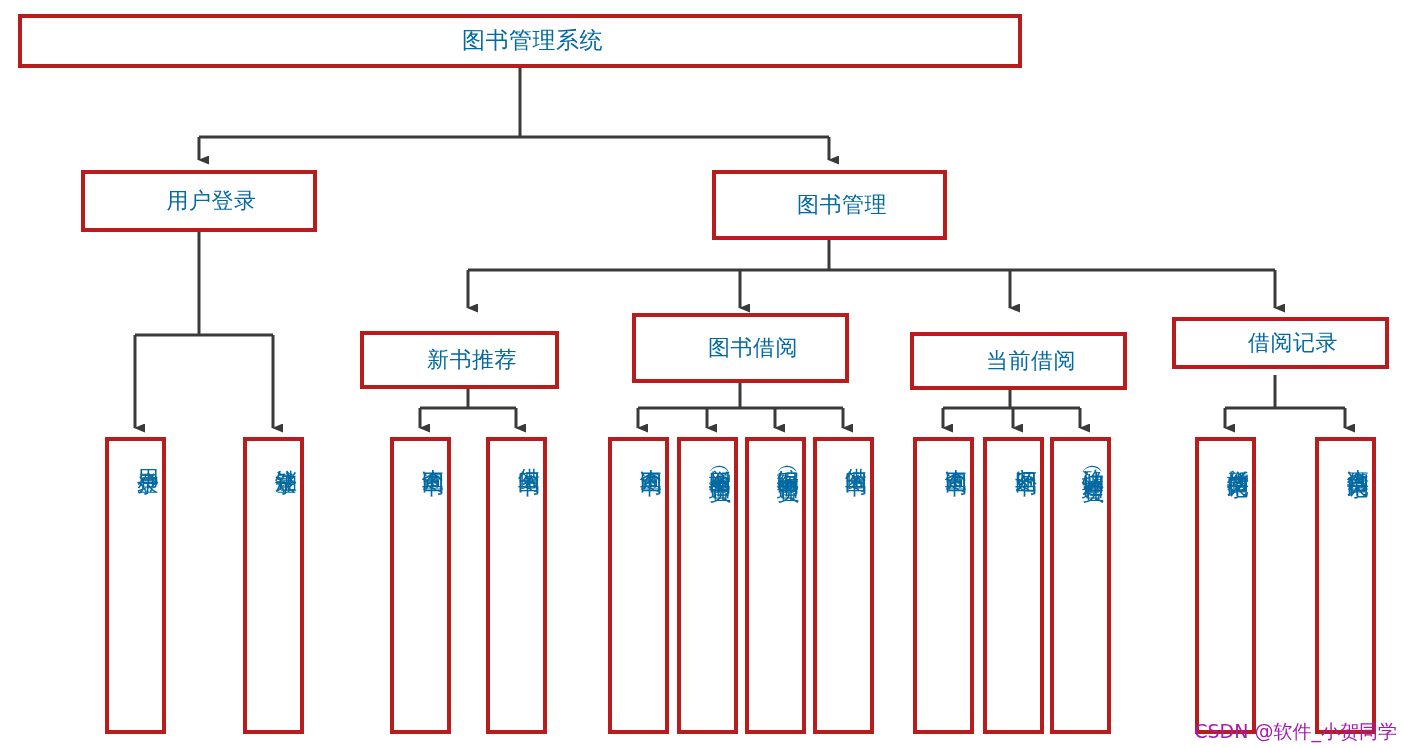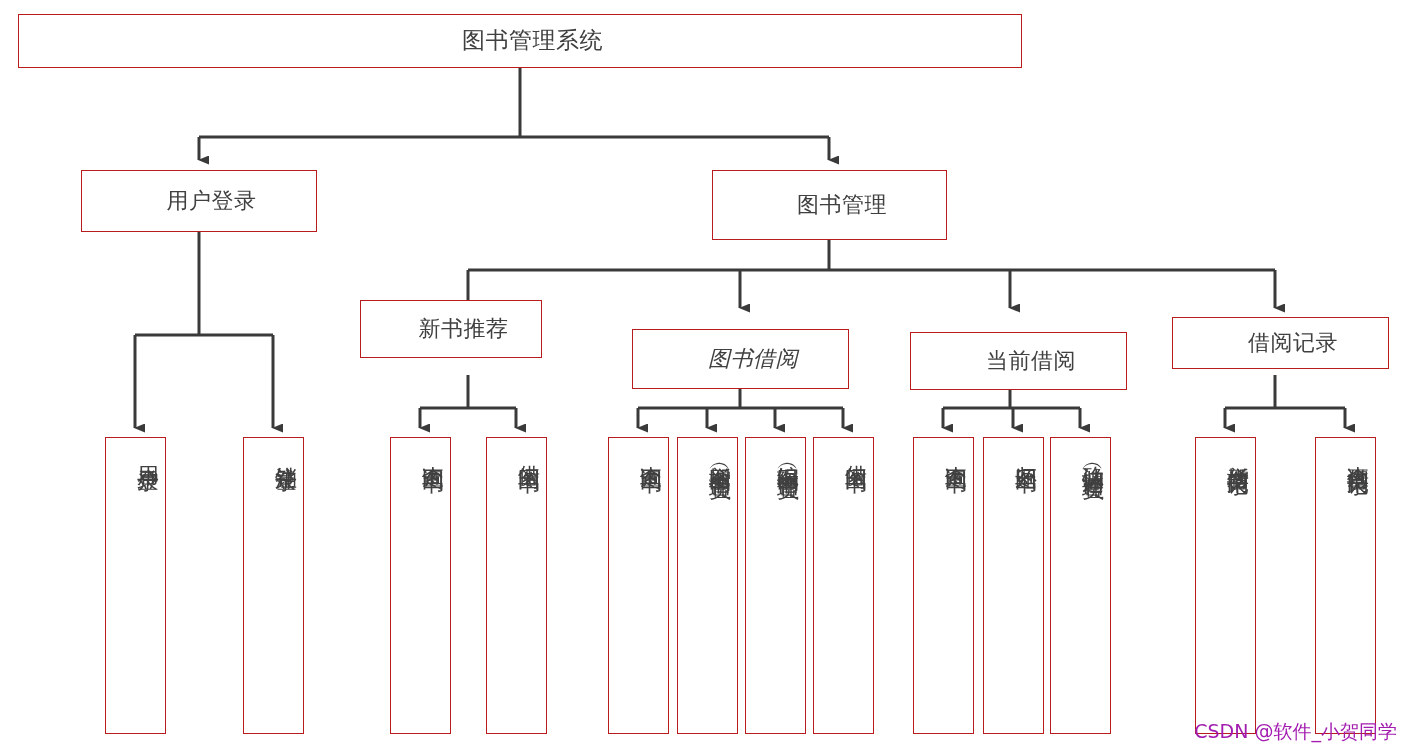--- a/index.html
+++ b/index.html
@@ -23,25 +23,25 @@
     left: 0;
     top: 0;
     width: 1405px;
     height: 747px;
     pointer-events: none;
   }
   .node {
     position: absolute;
     box-sizing: border-box;
     background: #ffffff;
-    border: 1px solid #b91c1c;
+    border: 4px solid #b91c1c;
     display: flex;
     align-items: center;
     justify-content: center;
-    color: #404040;
+    color: #0369a1;
     padding-left: 25px;
   }
   .node.root {
     font-size: 23px;
   }
   .node.level1 {
     font-size: 22px;
   }
   .node.level2 {
     font-size: 22px;
@@ -134,24 +134,24 @@
     <span class="node-label">图书管理系统</span>
   </div>
 
   <div class="node level1" style="left:81px; top:170px; width:236px; height:62px;">
     <span class="node-label">用户登录</span>
   </div>
   <div class="node level1" style="left:712px; top:170px; width:235px; height:70px;">
     <span class="node-label">图书管理</span>
   </div>
 
-  <div class="node level2" style="left:360px; top:300px; width:182px; height:58px;align-items:center;">
+  <div class="node level2" style="left:360px; top:331px; width:199px; height:58px;align-items:center;">
     <span class="node-label">新书推荐</span>
   </div>
-  <div class="node level2" style="left:632px; top:329px; width:217px; height:60px;font-style:italic;">
+  <div class="node level2" style="left:632px; top:313px; width:217px; height:70px;">
     <span class="node-label">图书借阅</span>
   </div>
   <div class="node level2" style="left:902px; top:332px; width:217px; height:58px;margin-left:8px;">
     <span class="node-label">当前借阅</span>
   </div>
   <div class="node level2" style="left:1172px; top:317px; width:217px; height:52px;">
     <span class="node-label">借阅记录</span>
   </div>
 
   <div class="node leaf" style="left:105px; top:437px; width:61px; height:297px;">

